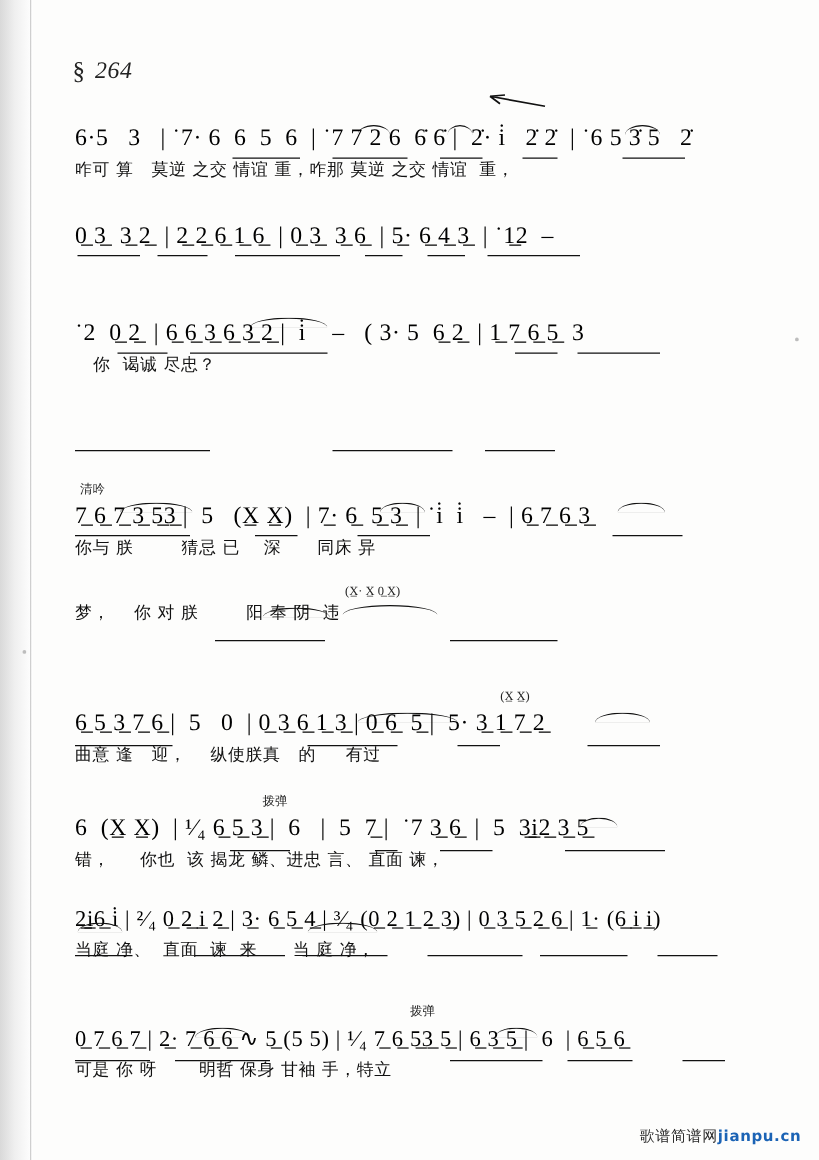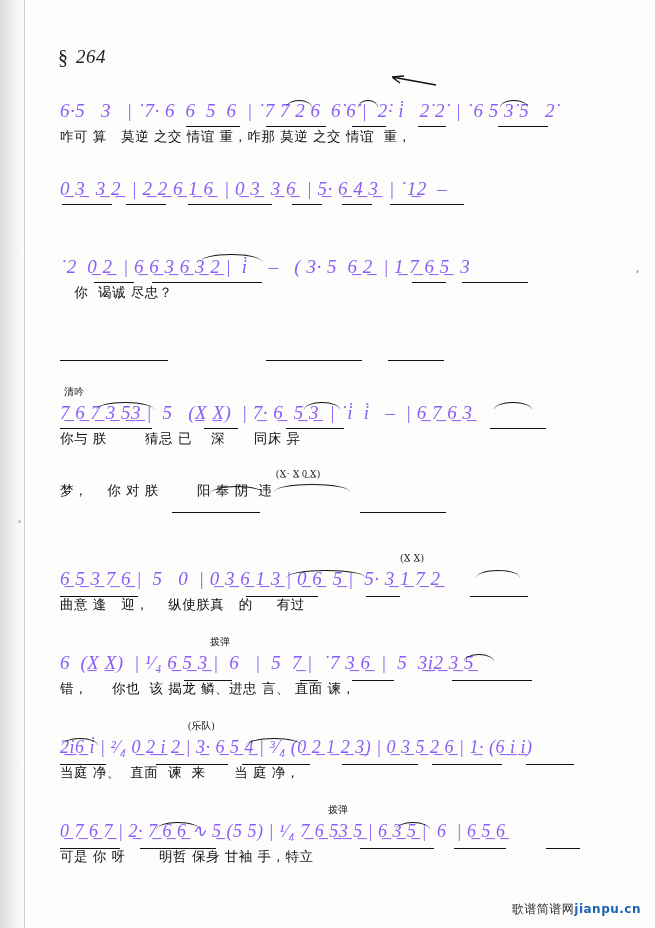--- a/index.html
+++ b/index.html
@@ -76,23 +76,22 @@
     padding-left: 4px;
     white-space: pre;
   }
   .notes {
     position: relative;
     font-size: 19px;
     line-height: 30px;
     letter-spacing: 0.5px;
     white-space: pre;
     font-family: "Liberation Serif", serif;
-    color: #8b5cf6;
+    color: #000000;
     height: 30px;
-    font-style: italic;
   }
   .lyrics {
     position: relative;
     font-size: 13.5px;
     line-height: 20px;
     letter-spacing: 0.5px;
     white-space: pre;
     color: #111;
     font-family: "DejaVu Sans", sans-serif;
     height: 20px;
@@ -235,21 +234,20 @@
       <div class="notes">6  (X̲ X̲)  | ¹⁄₄ 6̲ 5̲ 3̲ |  6   |  5  7̲ |  ˙7 3̲ 6̲  |  5  3̲i̲2̲ 3̲ 5̲</div>
       <div class="lyrics">错，&nbsp;&nbsp;&nbsp;&nbsp;&nbsp;你也&nbsp;&nbsp;该&nbsp;揭龙&nbsp;鳞、进忠&nbsp;言、&nbsp;直面&nbsp;谏，</div>
       <div class="bar-under" style="left:124px; top:44px; width:48px;"></div>
       <div class="bar-under" style="left:240px; top:44px; width:18px;"></div>
       <div class="bar-under" style="left:292px; top:44px; width:42px;"></div>
       <div class="bar-under" style="left:392px; top:44px; width:80px;"></div>
       <div class="tie" style="left:404px; top:18px; width:30px;"></div>
     </div>
 
     <div class="system" style="height:70px;">
-      <div class="sys-annot" style="padding-left:128px;">(乐队)</div>
       <div class="notes" style="font-size:18px;">2̲i̲6̲ i̇ | ²⁄₄ 0̲ 2̲ i̲ 2̲ | 3̲· 6̲ 5̲ 4̲ | ³⁄₄ (0̲ 2̲ 1̲ 2̲ 3̲) | 0̲ 3̲ 5̲ 2̲ 6̲ | 1̲· (6̲ i̲ i̲)</div>
       <div class="lyrics">当庭&nbsp;净、&nbsp;&nbsp;直面&nbsp;&nbsp;谏&nbsp;&nbsp;来&nbsp;&nbsp;&nbsp;&nbsp;&nbsp;&nbsp;当&nbsp;庭&nbsp;净，</div>
       <div class="bar-under" style="left:0px; top:44px; width:46px;"></div>
       <div class="tie" style="left:2px; top:18px; width:36px;"></div>
       <div class="bar-under" style="left:96px; top:44px; width:72px;"></div>
       <div class="bar-under" style="left:182px; top:44px; width:68px;"></div>
       <div class="tie" style="left:186px; top:18px; width:56px;"></div>
       <div class="bar-under" style="left:282px; top:44px; width:76px;"></div>
       <div class="bar-under" style="left:372px; top:44px; width:70px;"></div>
       <div class="bar-under" style="left:466px; top:44px; width:48px;"></div>

